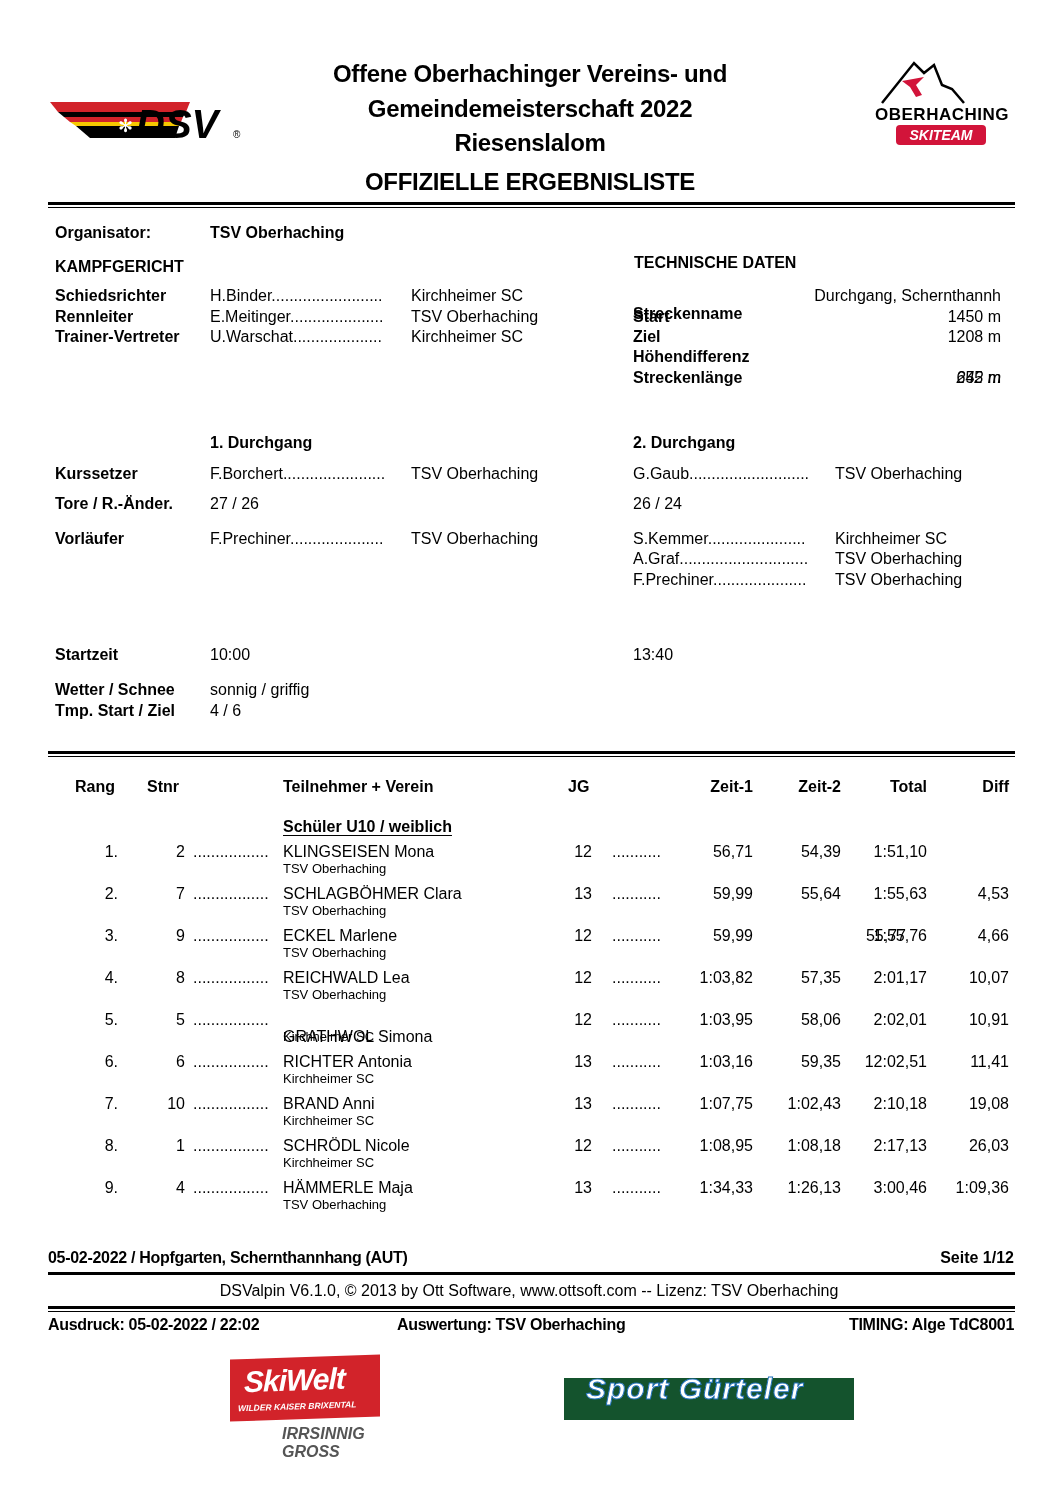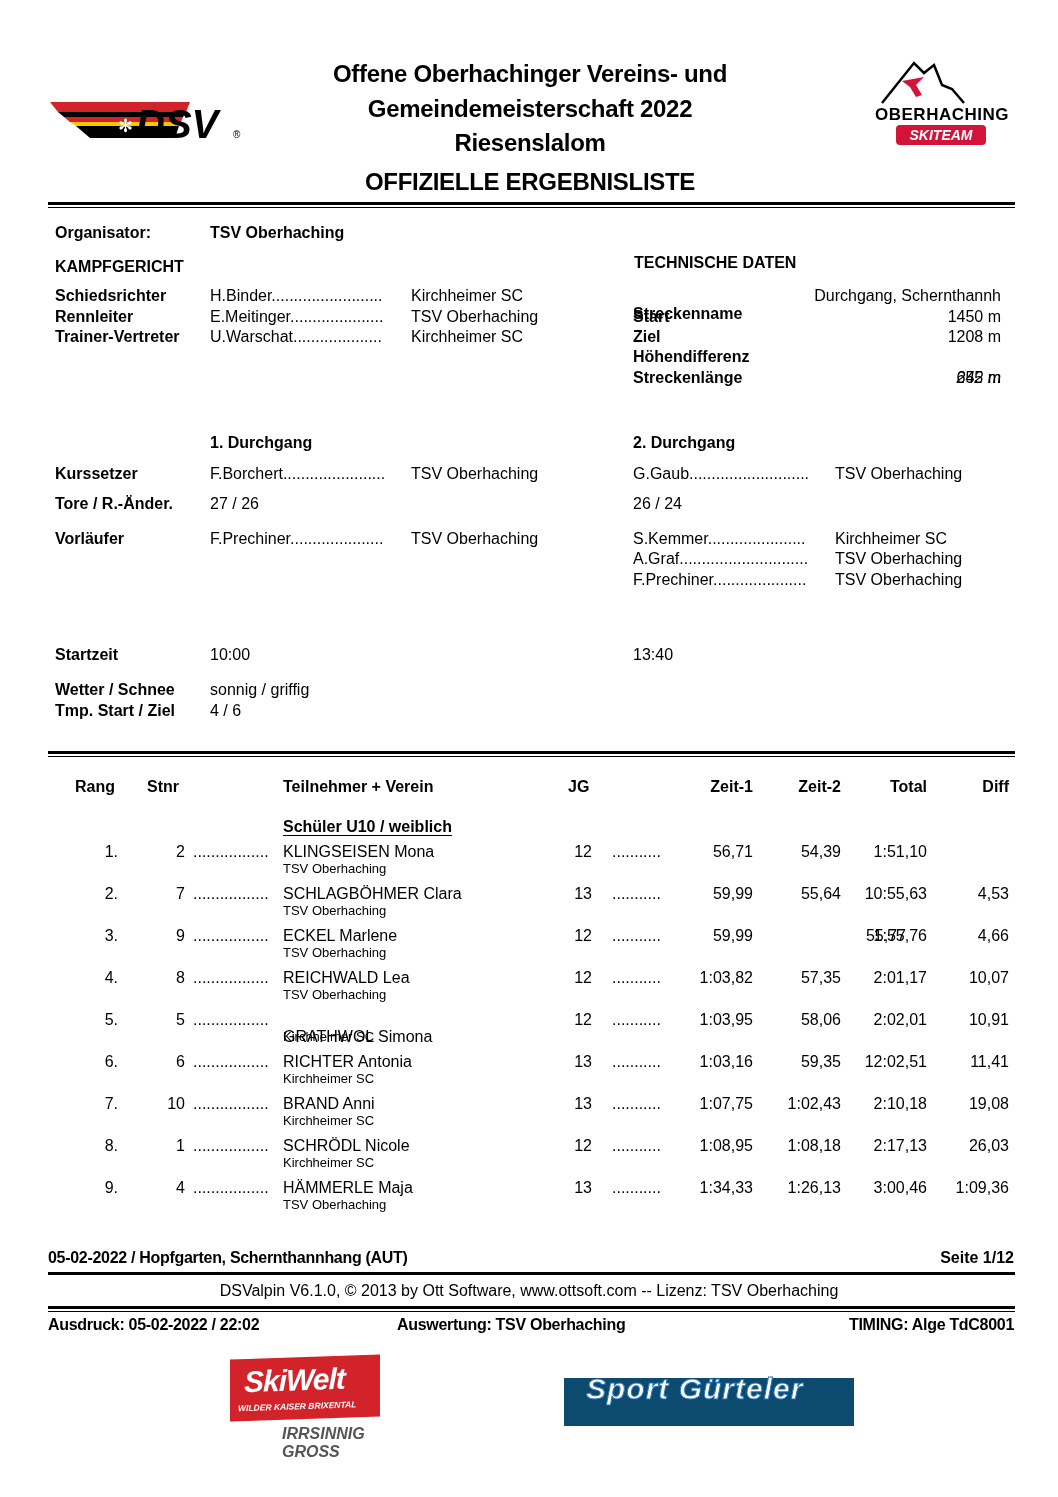--- a/index.html
+++ b/index.html
@@ -22,21 +22,21 @@
   .obh { position: absolute; left: 872px; top: 55px; width: 140px; height: 90px; }
   .obh-text { position: absolute; left: 0; top: 50px; width: 140px; text-align: center; font-size: 17px; font-weight: bold; letter-spacing: 0.5px; }
   .obh-ski { position: absolute; left: 24px; top: 70px; width: 90px; height: 20px; background: #d2143a; border-radius: 4px; color: #fff; font-size: 14px; font-weight: bold; font-style: italic; text-align: center; line-height: 20px; }
 
   .skiwelt { position: absolute; left: 230px; top: 1357px; width: 160px; }
   .skiwelt-box { width: 150px; height: 62px; background: #d2232a; transform: skewY(-2deg); color: #fff; position: relative; }
   .skiwelt-name { position: absolute; left: 14px; top: 6px; font-size: 30px; font-weight: bold; font-style: italic; letter-spacing: -1px; }
   .skiwelt-sub { position: absolute; left: 8px; top: 44px; font-size: 8.5px; font-weight: bold; font-style: italic; }
   .skiwelt-tag { position: absolute; left: 52px; top: 68px; font-size: 16px; font-weight: bold; font-style: italic; color: #555; }
 
-  .sport { position: absolute; left: 564px; top: 1378px; width: 290px; height: 48px; background: #0c4a6e; }
+  .sport { position: absolute; left: 564px; top: 1378px; width: 290px; height: 42px; background: #14532d; }
   .sport-text { position: absolute; left: 22px; top: -6px; font-size: 30px; font-style: italic; color: #fff; font-weight: bold; letter-spacing: 1px; -webkit-text-stroke: 1px #1f6fba; text-shadow: 0 0 0 #fff; }
 </style>
 </head>
 <body>
 
 <div class="dsv">
   <svg width="200" height="46" viewBox="0 0 200 46">
     <polygon points="0,4 140,4 136,14 8,14" fill="#d2232a"></polygon>
     <polygon points="8,14 136,14 133,19 14,19" fill="#000"></polygon>
     <polygon points="14,19 133,19 131,24 20,24" fill="#d2232a"></polygon>
@@ -166,21 +166,21 @@
     </div>
     <div>
       <div class="abs t16 r" style="left: 60px; top: 885px; width: 58px;">2.</div>
       <div class="abs t16 r" style="left: 130px; top: 885px; width: 55px;">7</div>
       <div class="abs t16" style="left: 193px; top: 885px;">.................</div>
       <div class="abs t16" style="left: 283px; top: 885px;">SCHLAGBÖHMER Clara</div>
       <div class="abs t16 r" style="left: 540px; top: 885px; width: 52px;">13</div>
       <div class="abs t16" style="left: 612px; top: 885px;">...........</div>
       <div class="abs t16 r" style="left: 660px; top: 885px; width: 93px;">59,99</div>
       <div class="abs t16 r" style="left: 750px; top: 885px; width: 91px;">55,64</div>
-      <div class="abs t16 r" style="left: 840px; top: 885px; width: 87px;">10:55,63</div>
+      <div class="abs t16 r" style="left: 840px; top: 885px; width: 87px;">1:55,63</div>
       <div class="abs t16 r" style="left: 920px; top: 885px; width: 89px;">4,53</div>
       <div class="abs t13" style="left: 283px; top: 903px;">TSV Oberhaching</div>
     </div>
     <div>
       <div class="abs t16 r" style="left: 60px; top: 927px; width: 58px;">3.</div>
       <div class="abs t16 r" style="left: 130px; top: 927px; width: 55px;">9</div>
       <div class="abs t16" style="left: 193px; top: 927px;">.................</div>
       <div class="abs t16" style="left: 283px; top: 927px;">ECKEL Marlene</div>
       <div class="abs t16 r" style="left: 540px; top: 927px; width: 52px;">12</div>
       <div class="abs t16" style="left: 612px; top: 927px;">...........</div>

